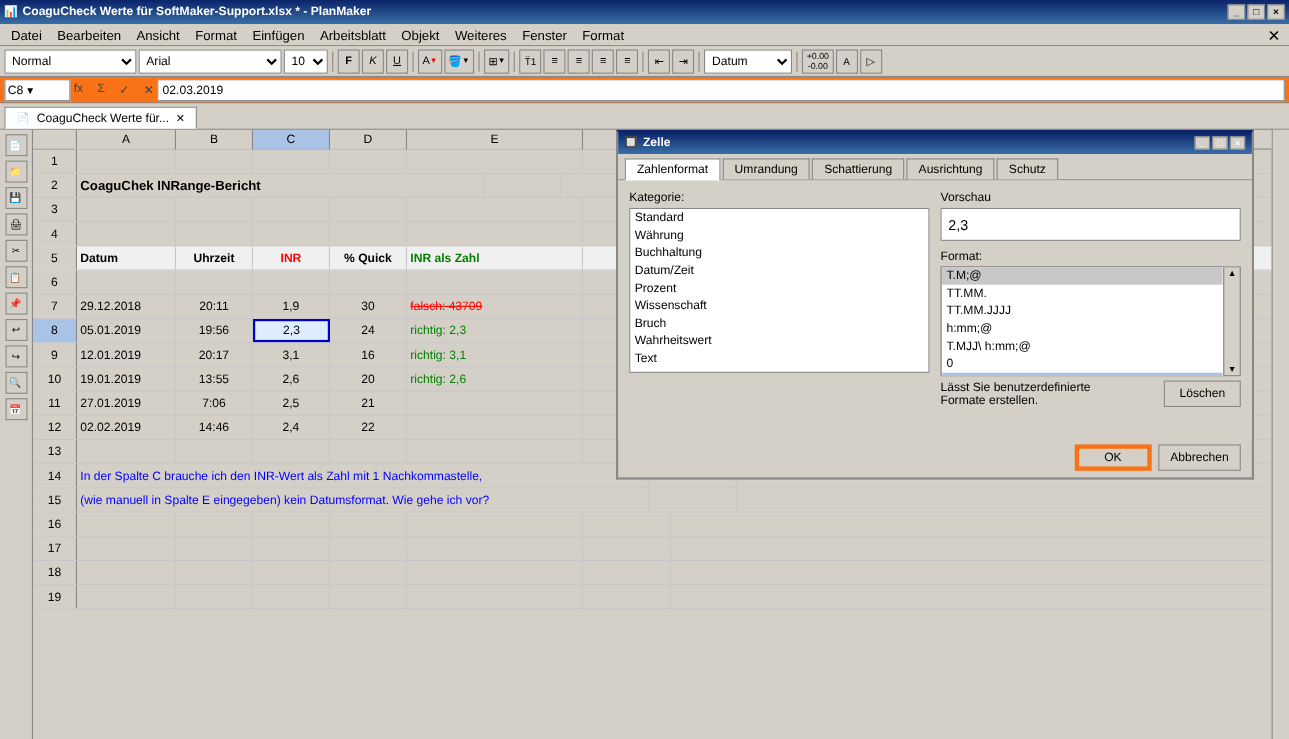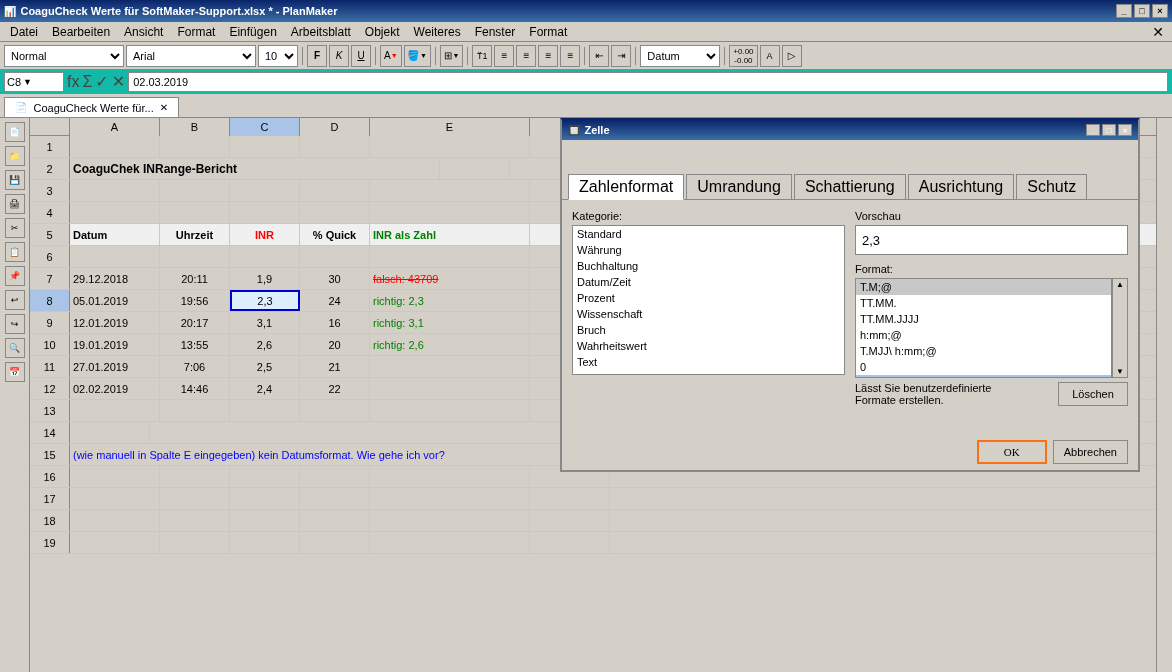--- a/index.html
+++ b/index.html
@@ -70,21 +70,21 @@
       border: 1px solid #888;
       font-size: 10px;
       cursor: pointer;
       padding: 0 3px;
       display: flex; align-items: center; justify-content: center;
     }
     .tb-separator { width: 1px; height: 18px; background: #888; margin: 0 2px; }
 
     
     .formula-bar {
-      background: #14b8a6;
+      background: #f97316;
       height: 24px;
       display: flex;
       align-items: center;
       padding: 0 4px;
       gap: 3px;
       border-bottom: 1px solid #888;
     }
     .cell-ref {
       width: 60px; height: 20px;
       border: 1px solid #888;
@@ -94,21 +94,21 @@
       display: flex; align-items: center;
     }
     .formula-input {
       flex: 1;
       height: 20px;
       border: 1px solid #888;
       background: white;
       font-size: 11px;
       padding: 0 4px;
     }
-    .formula-icons { display: flex; gap: 3px; align-items: flex-end; font-size: 16px; color: #444; }
+    .formula-icons { display: flex; gap: 13px; align-items: flex-start; font-size: 11px; color: #444; }
 
     
     .tab-bar {
       background: #d4d0c8;
       height: 24px;
       display: flex;
       align-items: flex-end;
       padding: 0 4px;
       border-bottom: 1px solid #888;
     }
@@ -246,24 +246,23 @@
       display: flex;
       gap: 2px;
       padding: 4px 6px 0;
       background: #d4d0c8;
       border-bottom: 1px solid #888;
     }
     .dialog-tab {
       padding: 3px 10px;
       border: 1px solid #888;
       background: #d4d0c8;
-      font-size: 16px;
+      font-size: 11px;
       cursor: pointer;
       border-bottom: none;
-      margin-top: 30px;
     }
     .dialog-tab.active {
       background: white;
       border-bottom: 1px solid white;
       margin-bottom: -1px;
       z-index: 1;
     }
 
     
     .dialog-content {
@@ -320,21 +319,21 @@
     }
     .dialog-action-btn {
       min-width: 70px;
       height: 24px;
       background: #d4d0c8;
       border: 1px solid #888;
       font-size: 11px;
       cursor: pointer;
       padding: 0 10px;
     }
-    .dialog-action-btn.default-btn { border: 2px solid #f97316; font-family: Liberation Serif, serif; }
+    .dialog-action-btn.default-btn { border: 4px solid #f97316; }
 
     .right-scrollbar {
       width: 16px;
       background: #d4d0c8;
       border-left: 1px solid #888;
     }
   </style>
 </head>
 <body>
 
@@ -599,20 +598,21 @@
         <div class="cell col-b"></div>
         <div class="cell col-c"></div>
         <div class="cell col-d"></div>
         <div class="cell col-e"></div>
         <div class="cell col-f"></div>
         <div class="cell col-g"></div>
       </div>
 
       <div class="spreadsheet-row">
         <div class="row-num">14</div>
+        <div class="cell" style="width:520px; color:blue; font-size:11px;">In der Spalte C brauche ich den INR-Wert als Zahl mit 1 Nachkommastelle,</div>
         <div class="cell col-f"></div>
       </div>
 
       <div class="spreadsheet-row">
         <div class="row-num">15</div>
         <div class="cell" style="width:520px; color:blue; font-size:11px;">(wie manuell in Spalte E eingegeben) kein Datumsformat. Wie gehe ich vor?</div>
         <div class="cell col-f"></div>
       </div>
 
       <div class="spreadsheet-row">

